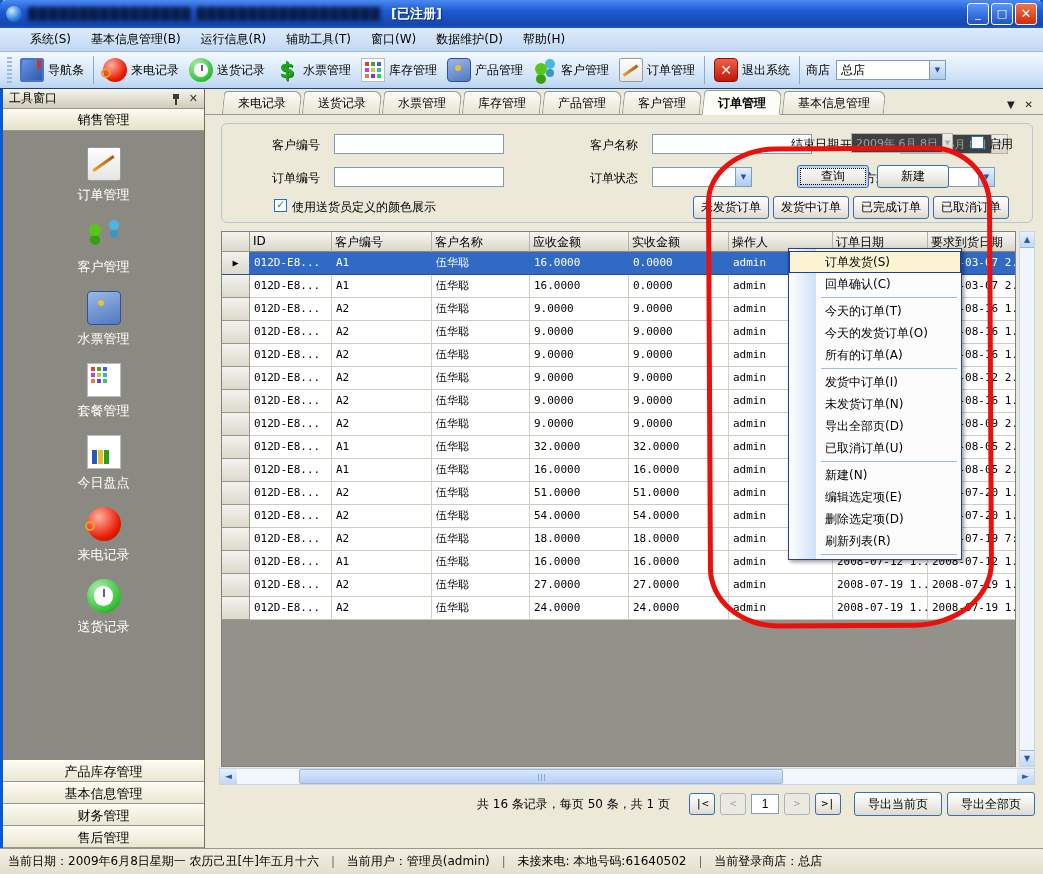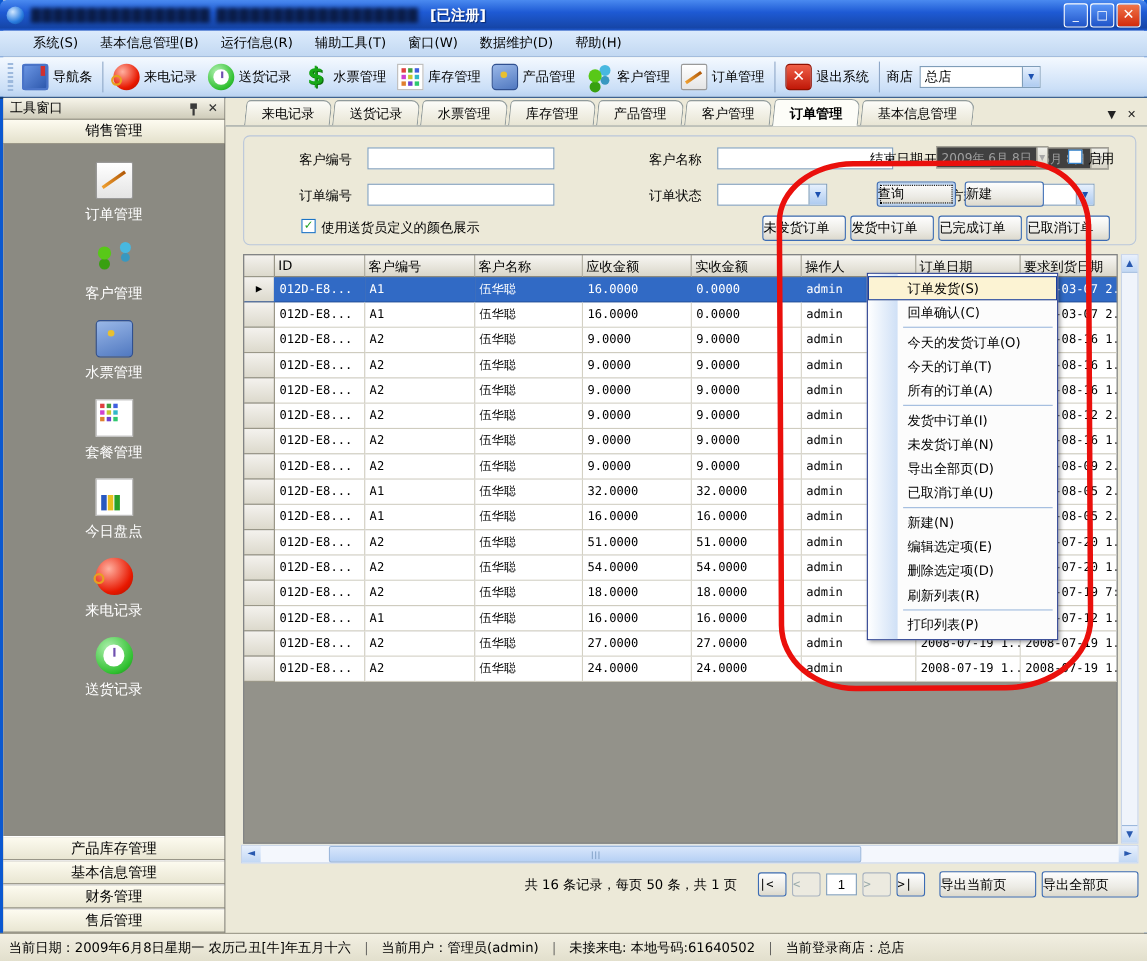--- a/index.html
+++ b/index.html
@@ -85,21 +85,21 @@
   .filter-panel { position:absolute; left:16px; top:34px; width:812px; height:100px; border:1px solid #b9c6da; border-radius:6px; background:#ece9d8; }
   .f-label { position:absolute; font-size:12px; color:#000; white-space:nowrap; }
   .f-input { position:absolute; height:20px; background:#fff; border:1px solid #7f9db9; }
   .f-combo { position:absolute; height:20px; background:#fff; border:1px solid #7f9db9; display:flex; }
   .f-combo .sp { flex:1; }
   .f-date { position:absolute; height:20px; background:#404040; border:1px solid #b5b2a5; color:#a0a0a0; font-size:11px; display:flex; align-items:center; }
   .f-date .dv { flex:1; padding:0 4px; white-space:nowrap; }
   .f-date .combo-arrow { background:linear-gradient(180deg,#f0f0ea,#d8d5c8); color:#a8a8a8; border-left:1px solid #b5b2a5; }
   .chk { position:absolute; display:flex; align-items:flex-start; gap:5px; font-size:12px;font-family:Liberation Mono, monospace; }
   .chk .box { width:13px; height:13px; background:#fff; border:1px solid #1c73c4; color:#21a121; font-weight:bold; font-size:12px; line-height:11px; text-align:center; }
-  .xp-btn { position:absolute; height:23px; background:linear-gradient(180deg,#fefefe,#ecebe5 60%,#dcd9cd); border:1px solid #3c6cb4; border-radius:3px; font-size:12px; color:#000; text-align:left; }
+  .xp-btn { position:absolute; height:23px; background:linear-gradient(180deg,#fefefe,#ecebe5 60%,#dcd9cd); border:1px solid #3c6cb4; border-radius:3px; font-size:12px; color:#000; text-align:center; }
   .xp-btn.focused { outline:1px dotted #000; outline-offset:-4px; box-shadow:0 0 0 2px #bcd4f0 inset; }
 
   
   .grid { position:absolute; left:16px; top:142px; width:795px; height:536px; background:#93928a; border:1px solid #7f8284; overflow:hidden; }
   .g-row { display:grid; grid-template-columns:28px 82px 100px 98px 99px 100px 104px 95px 89px; }
   .g-h { height:20px; }
   .g-h .c { background:linear-gradient(180deg,#f8f7f3,#d9d6c9); border-right:1px solid #b5b2a5; border-bottom:1px solid #8a887c; font-size:12px; padding:2px 3px 0; white-space:nowrap; overflow:hidden; }
   .g-r { height:23px; }
   .g-r .c { background:#fff; border-right:1px solid #d4d1c4; border-bottom:1px solid #cfccbf; font:11px/21px "DejaVu Sans Mono","Liberation Mono",monospace; padding:0 4px; white-space:nowrap; overflow:hidden; color:#000; }
   .g-r .sel, .g-h .sel { background:linear-gradient(180deg,#f4f2ee,#dcd9cc); border-right:1px solid #9a9788; border-bottom:1px solid #9a9788; text-align:center; font-size:10px; color:#000; padding:0; }
@@ -531,35 +531,34 @@
       <button class="xp-btn pg-btn">&gt;|</button>
       <button class="xp-btn exp-btn" style="margin-left:8px">导出当前页</button>
       <button class="xp-btn exp-btn">导出全部页</button>
     </div>
   </div>
 
   <div class="ctx-menu" id="ctxmenu">
       <div class="ctx-item hl">订单发货(S)</div>
       <div class="ctx-item">回单确认(C)</div>
       <div class="ctx-sep"></div>
+      <div class="ctx-item">今天的订单(T)</div>
       <div class="ctx-item">今天的发货订单(O)</div>
-      <div class="ctx-item">今天的订单(T)</div>
       <div class="ctx-item">所有的订单(A)</div>
       <div class="ctx-sep"></div>
       <div class="ctx-item">发货中订单(I)</div>
       <div class="ctx-item">未发货订单(N)</div>
       <div class="ctx-item">导出全部页(D)</div>
       <div class="ctx-item">已取消订单(U)</div>
       <div class="ctx-sep"></div>
       <div class="ctx-item">新建(N)</div>
       <div class="ctx-item">编辑选定项(E)</div>
       <div class="ctx-item">删除选定项(D)</div>
       <div class="ctx-item">刷新列表(R)</div>
       <div class="ctx-sep"></div>
-      <div class="ctx-item">打印列表(P)</div>
     </div>
 
   <div class="red-loop"></div>
 
   <div class="statusbar" id="statusbar">
       <span>当前日期：2009年6月8日星期一  农历己丑[牛]年五月十六</span>
       <span class="sb-sep">｜</span>
       <span>当前用户：管理员(admin)</span>
       <span class="sb-sep">｜</span>
       <span>未接来电: 本地号码:61640502</span>

